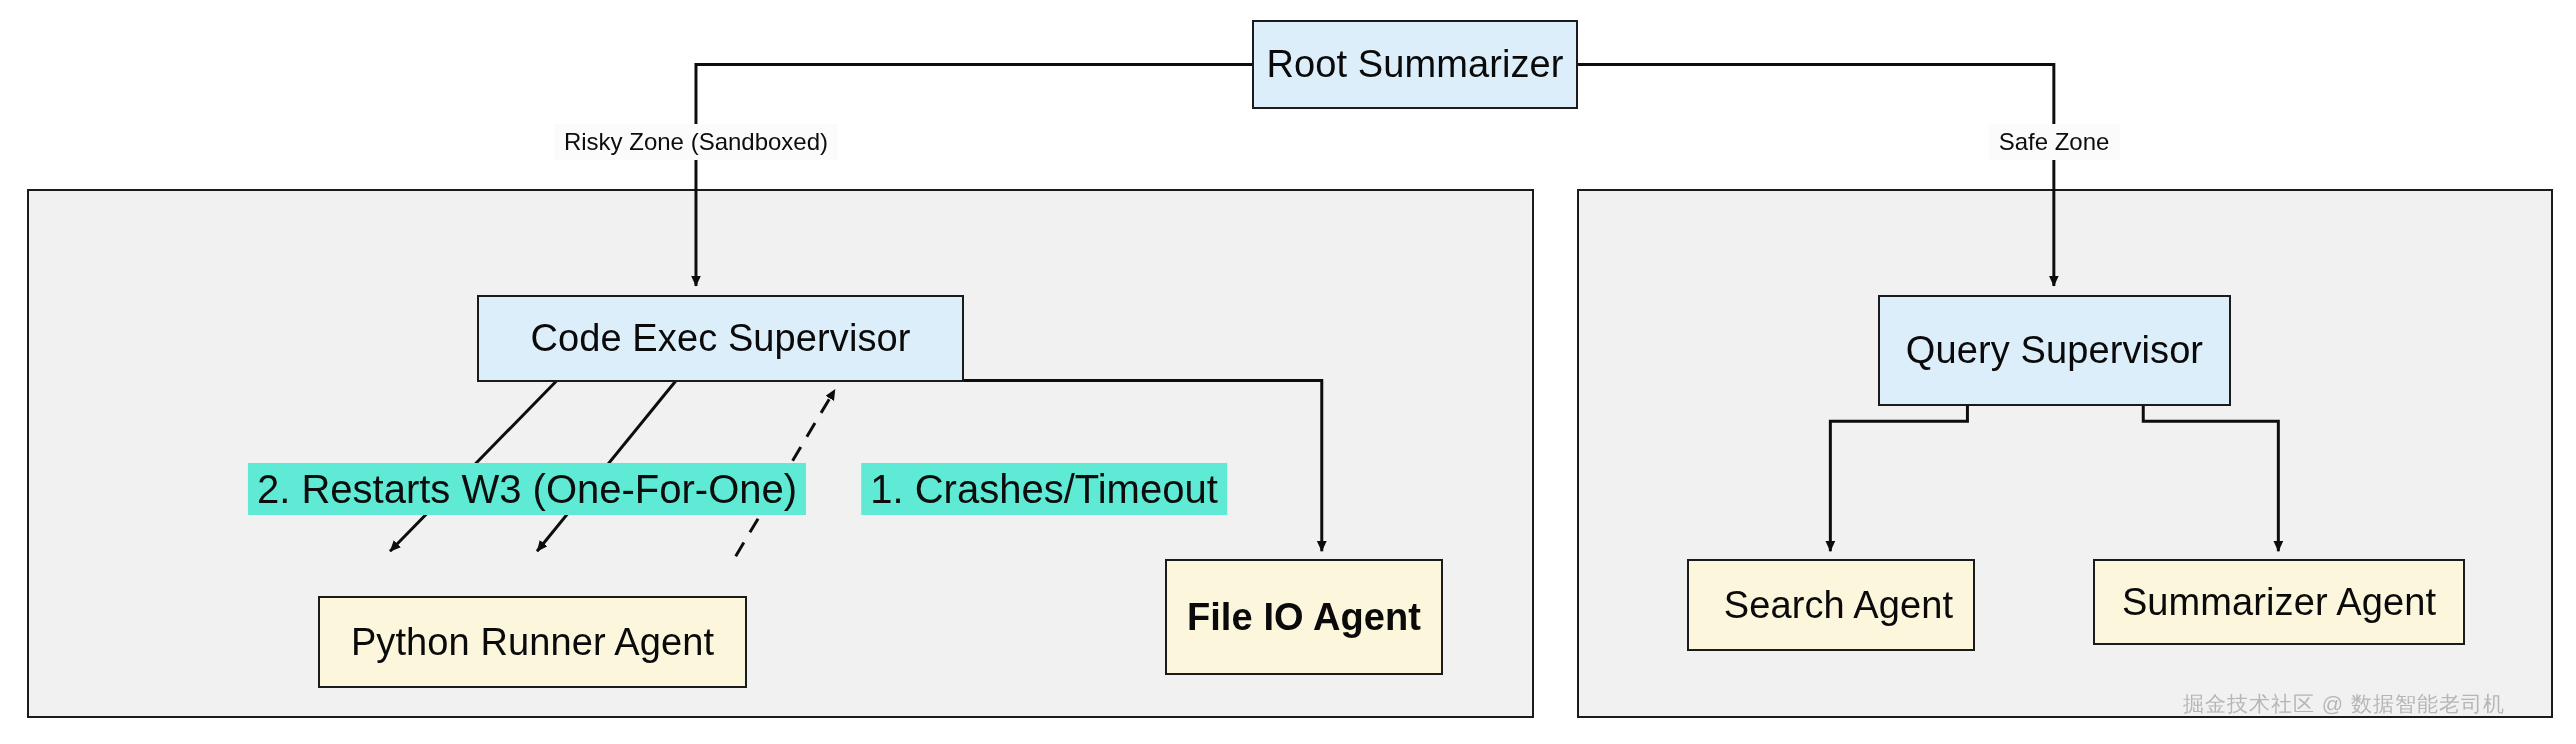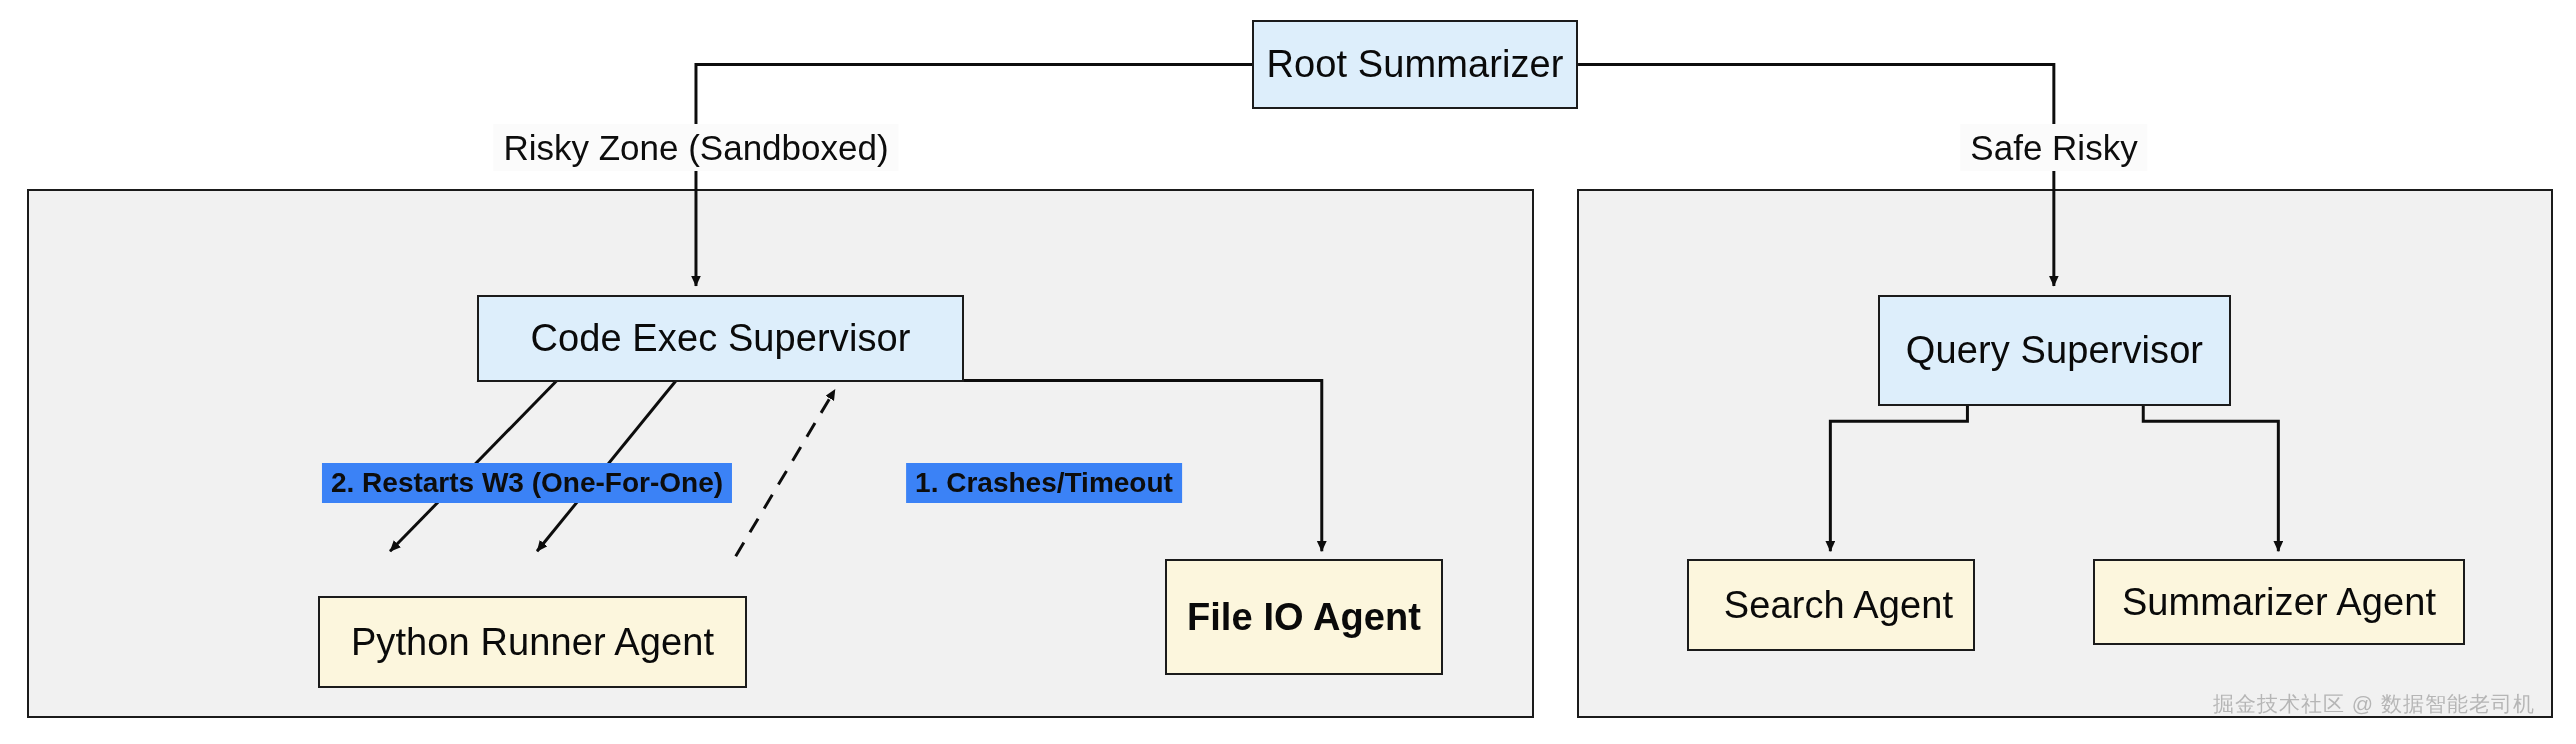--- a/index.html
+++ b/index.html
@@ -28,21 +28,21 @@
   .zone {
     position: absolute;
     background: #f1f1f1;
     border: 2px solid #1b1b1b;
     box-sizing: border-box;
   }
   .zone-label {
     position: absolute;
     background: #fbfbfb;
     color: #0d0d0d;
-    font-size: 35px;
+    font-size: 24px;
     line-height: 1;
     padding: 6px 10px;
     white-space: nowrap;
     transform: translateX(-50%);
   }
   .node {
     position: absolute;
     box-sizing: border-box;
     border: 2px solid #1b1b1b;
     display: flex;
@@ -50,36 +50,34 @@
     justify-content: center;
     font-size: 38px;
     color: #0a0a0a;
     white-space: nowrap;
     letter-spacing: 0.1px;
   }
   .node.supervisor { background: #ddeefb; }
   .node.agent { background: #fcf6dd; }
   .edge-label {
     position: absolute;
-    background: #3b82f6;
+    background: #5eead4;
     color: #0d0d0d;
-    font-size: 28px;
+    font-size: 40px;
     line-height: 1;
     padding: 6px 9px;
     white-space: nowrap;
     transform: translateX(-50%);
-    font-weight: bold;
   }
   .watermark {
     position: absolute;
     font-size: 21px;
     color: #b6b6b6;
     white-space: nowrap;
     letter-spacing: 1px;
-    margin-left: 30px;
   }
 </style>
 </head>
 <body>
 
 <div id="canvas">
 
   <div class="zone" style="left:27px; top:189px; width:1507px; height:529px;"></div>
   <div class="zone" style="left:1577px; top:189px; width:976px; height:529px;"></div>
 
@@ -102,21 +100,21 @@
 
       <path d="M740,560 L840,392" stroke-dasharray="16 12" marker-end="url(#arrow)"></path>
 
       <path d="M1980,388 L1980,424 L1842,424 L1842,555" marker-end="url(#arrow)"></path>
 
       <path d="M2157,388 L2157,424 L2293,424 L2293,555" marker-end="url(#arrow)"></path>
     </g>
   </svg>
 
   <div class="zone-label" style="left:696px; top:124px;">Risky Zone (Sandboxed)</div>
-  <div class="zone-label" style="left:2054px; top:124px;">Safe Risky</div>
+  <div class="zone-label" style="left:2054px; top:124px;">Safe Zone</div>
 
   <div class="node supervisor" style="left:1252px; top:20px; width:326px; height:89px;">Root Summarizer</div>
 
   <div class="node supervisor" style="left:477px; top:295px; width:487px; height:87px;">Code Exec Supervisor</div>
   <div class="node agent" style="left:318px; top:559px; width:429px; height:92px;margin-top:37px;">Python Runner Agent</div>
   <div class="node agent" style="left:1165px; top:559px; width:278px; height:116px;font-weight:bold;">File IO Agent</div>
 
   <div class="edge-label" style="left:527px; top:463px;">2.  Restarts W3 (One-For-One)</div>
   <div class="edge-label" style="left:1044px; top:463px;">1. Crashes/Timeout</div>
 

